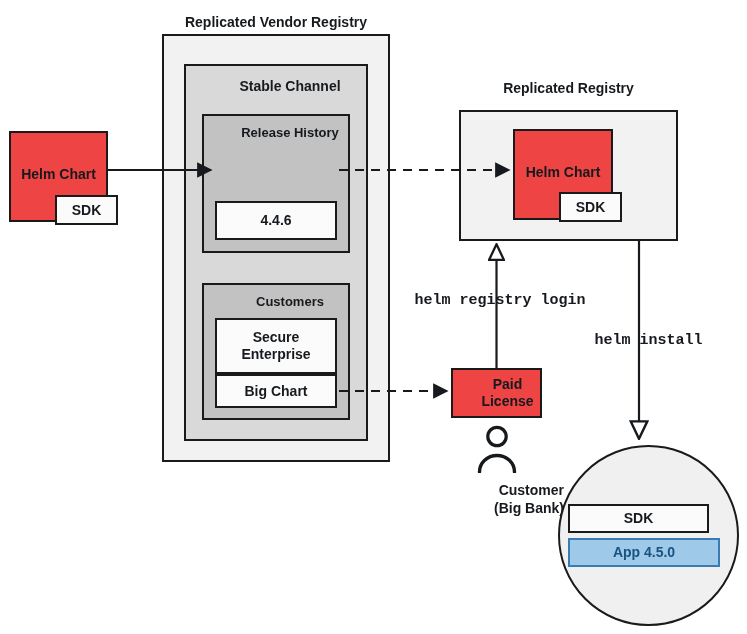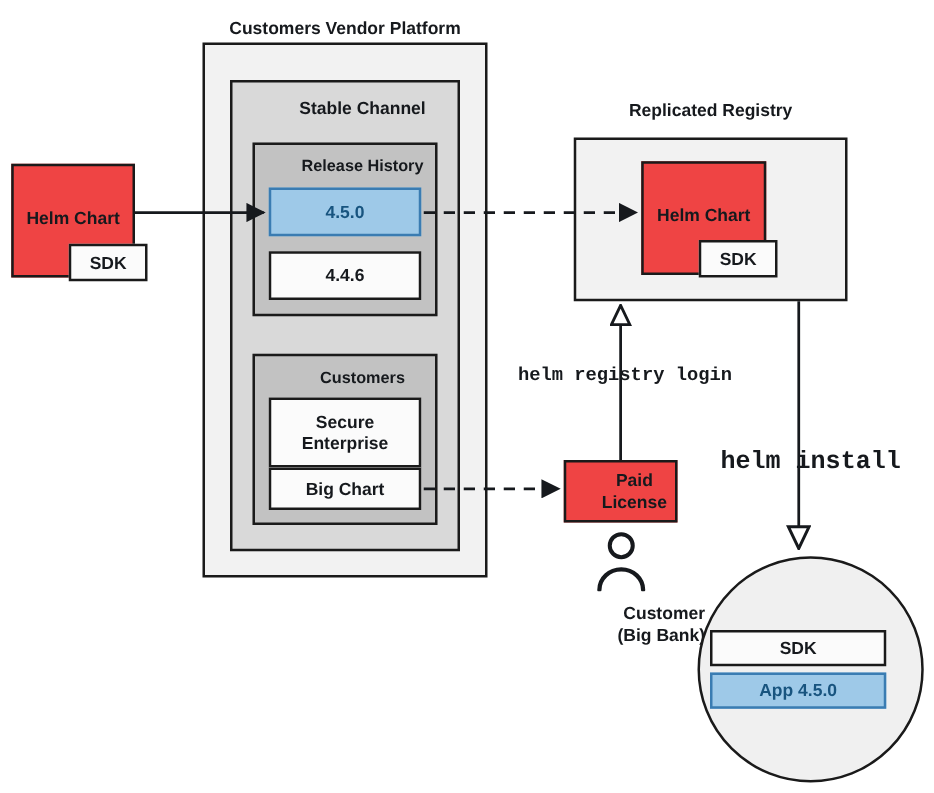--- a/index.html
+++ b/index.html
@@ -85,33 +85,30 @@
 
 <div id="canvas">
 
   <div class="abs box fill-gray" style="left:9px; top:131px; width:99px; height:91px; font-size:14px; align-items:center; justify-content:center;">
     <span style="position:absolute; left:0; right:0; top:33px;">Helm Chart</span>
   </div>
   <div class="abs box fill-white" style="left:55px; top:195px; width:63px; height:30px; font-size:14px;">
     <span>SDK</span>
   </div>
 
-  <div class="title-label" style="left:162px; top:14px; width:228px; font-size:14px;">Customers Vendor Platform</div>
+  <div class="title-label" style="left:162px; top:14px; width:228px; font-size:14px;">Replicated Vendor Registry</div>
 
   <div class="abs box fill-l1" style="left:162px; top:34px; width:228px; height:428px;"></div>
 
   <div class="abs box fill-l2" style="left:184px; top:64px; width:184px; height:377px;">
     <span class="inner-title" style="top:12px; font-size:14px;">Stable Channel</span>
   </div>
 
   <div class="abs box fill-l3" style="left:202px; top:114px; width:148px; height:139px;">
     <span class="inner-title" style="top:9px; font-size:13px;">Release History</span>
-  </div>
-  <div class="abs box fill-blue" style="left:215px; top:150px; width:122px; height:39px; font-size:14px;">
-    <span>4.5.0</span>
   </div>
   <div class="abs box fill-white" style="left:215px; top:201px; width:122px; height:39px; font-size:14px;">
     <span>4.4.6</span>
   </div>
 
   <div class="abs box fill-l3" style="left:202px; top:283px; width:148px; height:137px;">
     <span class="inner-title" style="top:9px; font-size:13px;">Customers</span>
   </div>
   <div class="abs box fill-white" style="left:215px; top:318px; width:122px; height:56px; font-size:14px;">
     <span style="white-space:pre-line;">Secure
@@ -143,26 +140,26 @@
       <path d="M7.5 47 A17.5 16.5 0 0 1 42.5 47" fill="none" stroke="#16191d" stroke-width="3.4" stroke-linecap="round"></path>
     </svg>
   </div>
   <div class="caption" style="left:430px; top:482px; width:134px; font-size:14px;">Customer
 (Big Bank)</div>
 
   <div class="abs circle" style="left:558px; top:445px; width:181px; height:181px;"></div>
   <div class="abs box fill-white" style="left:568px; top:504px; width:141px; height:29px; font-size:14px;">
     <span>SDK</span>
   </div>
-  <div class="abs box fill-blue" style="left:568px; top:538px; width:141px; height:29px; font-size:14px;">
+  <div class="abs box fill-blue" style="left:568px; top:538px; width:152px; height:29px; font-size:14px;">
     <span>App 4.5.0</span>
   </div>
 
   <div class="cmd" style="left:385px; top:292px; width:230px; font-size:15px;">helm registry login</div>
-  <div class="cmd" style="left:558px; top:358px; width:181px; font-size:20px;">helm install</div>
+  <div class="cmd" style="left:558px; top:332px; width:181px; font-size:15px;">helm install</div>
 
   <svg class="overlay">
     <defs>
       <marker id="arrow-solid" viewBox="0 0 10 10" refX="9" refY="5" markerWidth="7" markerHeight="7" orient="auto-start-reverse">
         <path d="M 0 0 L 10 5 L 0 10 z" fill="#16191d"></path>
       </marker>
       <marker id="arrow-open" viewBox="0 0 10 10" refX="9" refY="5" markerWidth="8" markerHeight="8" orient="auto-start-reverse">
         <path d="M 0.6 0.8 L 9.4 5 L 0.6 9.2 z" fill="#ffffff" stroke="#16191d" stroke-width="1.3"></path>
       </marker>
       <marker id="arrow-open2" viewBox="0 0 10 10" refX="9" refY="5" markerWidth="9" markerHeight="9" orient="auto-start-reverse">

